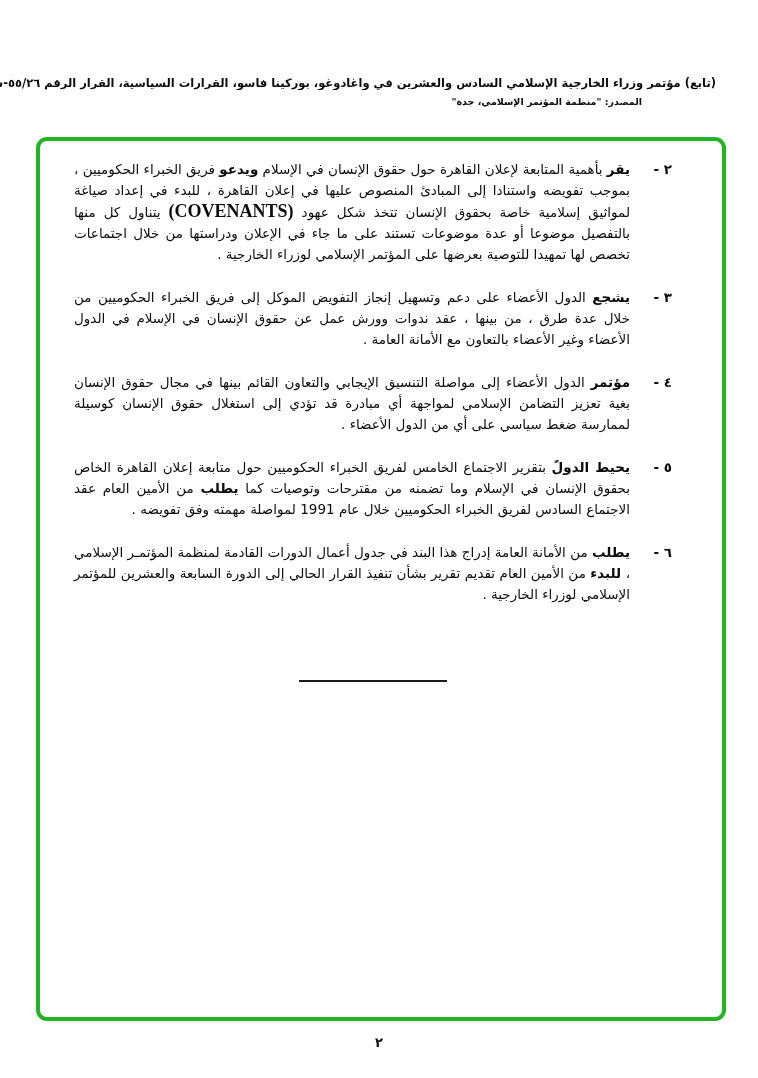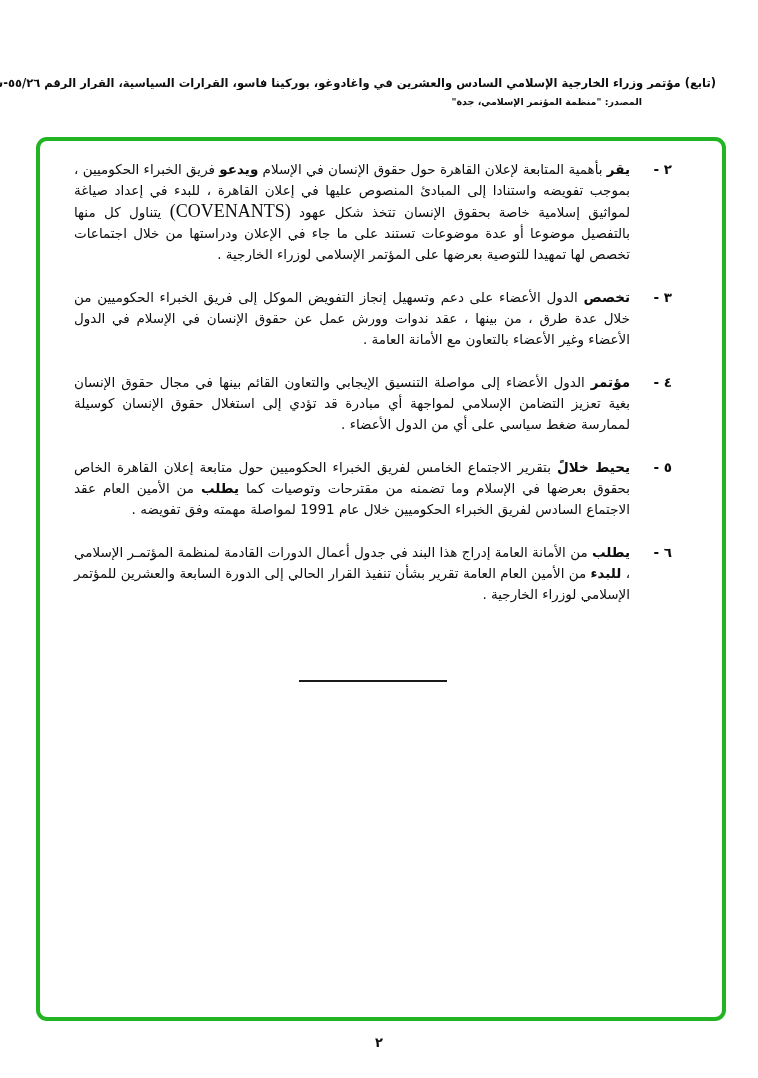--- a/index.html
+++ b/index.html
@@ -51,21 +51,21 @@
     font-weight: bold;
     white-space: nowrap;
   }
   .item-text {
     flex: 1;
     text-align: justify;
   }
   .bold { font-weight: bold; }
   .latin {
     font-family: "Liberation Serif", serif;
-    font-weight: normal;
+    font-weight: bold;
     font-size: 18px;
     direction: ltr;
     unicode-bidi: isolate;
     line-height: 1;
   }
 
   .divider {
     width: 148px;
     border: 0;
     border-top: 2px solid #1a1a1a;
@@ -91,36 +91,36 @@
 
   <div class="content-box" style="border-color: rgb(34, 180, 34);">
     <div>
   <div class="item">
     <div class="item-number">٢ -</div>
     <div class="item-text"><span class="bold">يقر</span><span> بأهمية المتابعة لإعلان القاهرة حول حقوق الإنسان في الإسلام </span><span class="bold">ويدعو</span><span> فريق الخبراء الحكوميين ، بموجب تفويضه واستنادا إلى المبادئ المنصوص عليها في إعلان القاهرة ، للبدء في إعداد صياغة لمواثيق إسلامية خاصة بحقوق الإنسان تتخذ شكل عهود </span><span class="bold latin">(COVENANTS)</span><span> يتناول كل منها بالتفصيل موضوعا أو عدة موضوعات تستند على ما جاء في الإعلان ودراستها من خلال اجتماعات تخصص لها تمهيدا للتوصية بعرضها على المؤتمر الإسلامي لوزراء الخارجية .</span></div>
   </div>
 
   <div class="item">
     <div class="item-number">٣ -</div>
-    <div class="item-text"><span class="bold">تخصص</span><span> الدول الأعضاء على دعم وتسهيل إنجاز التفويض الموكل إلى فريق الخبراء الحكوميين من خلال عدة طرق ، من بينها ، عقد ندوات وورش عمل عن حقوق الإنسان في الإسلام في الدول الأعضاء وغير الأعضاء بالتعاون مع الأمانة العامة .</span></div>
+    <div class="item-text"><span class="bold">يشجع</span><span> الدول الأعضاء على دعم وتسهيل إنجاز التفويض الموكل إلى فريق الخبراء الحكوميين من خلال عدة طرق ، من بينها ، عقد ندوات وورش عمل عن حقوق الإنسان في الإسلام في الدول الأعضاء وغير الأعضاء بالتعاون مع الأمانة العامة .</span></div>
   </div>
 
   <div class="item">
     <div class="item-number">٤ -</div>
     <div class="item-text"><span class="bold">مؤتمر</span><span> الدول الأعضاء إلى مواصلة التنسيق الإيجابي والتعاون القائم بينها في مجال حقوق الإنسان بغية تعزيز التضامن الإسلامي لمواجهة أي مبادرة قد تؤدي إلى استغلال حقوق الإنسان كوسيلة لممارسة ضغط سياسي على أي من الدول الأعضاء .</span></div>
   </div>
 
   <div class="item">
     <div class="item-number">٥ -</div>
-    <div class="item-text"><span class="bold">يحيط خلالً</span><span> بتقرير الاجتماع الخامس لفريق الخبراء الحكوميين حول متابعة إعلان القاهرة الخاص بحقوق بعرضها في الإسلام وما تضمنه من مقترحات وتوصيات كما </span><span class="bold">يطلب</span><span> من الأمين العام عقد الاجتماع السادس لفريق الخبراء الحكوميين خلال عام 1991 لمواصلة مهمته وفق تفويضه .</span></div>
+    <div class="item-text"><span class="bold">يحيط الدولً</span><span> بتقرير الاجتماع الخامس لفريق الخبراء الحكوميين حول متابعة إعلان القاهرة الخاص بحقوق الإنسان في الإسلام وما تضمنه من مقترحات وتوصيات كما </span><span class="bold">يطلب</span><span> من الأمين العام عقد الاجتماع السادس لفريق الخبراء الحكوميين خلال عام 1991 لمواصلة مهمته وفق تفويضه .</span></div>
   </div>
 
   <div class="item">
     <div class="item-number">٦ -</div>
-    <div class="item-text"><span class="bold">يطلب</span><span> من الأمانة العامة إدراج هذا البند في جدول أعمال الدورات القادمة لمنظمة المؤتمـر الإسلامي ، </span><span class="bold">للبدء</span><span> من الأمين العام العامة تقرير بشأن تنفيذ القرار الحالي إلى الدورة السابعة والعشرين للمؤتمر الإسلامي لوزراء الخارجية .</span></div>
+    <div class="item-text"><span class="bold">يطلب</span><span> من الأمانة العامة إدراج هذا البند في جدول أعمال الدورات القادمة لمنظمة المؤتمـر الإسلامي ، </span><span class="bold">للبدء</span><span> من الأمين العام تقديم تقرير بشأن تنفيذ القرار الحالي إلى الدورة السابعة والعشرين للمؤتمر الإسلامي لوزراء الخارجية .</span></div>
   </div>
 </div>
     <hr class="divider">
   </div>
 
   <div class="page-number">٢</div>
 
 </div>
 
 </body></html>

